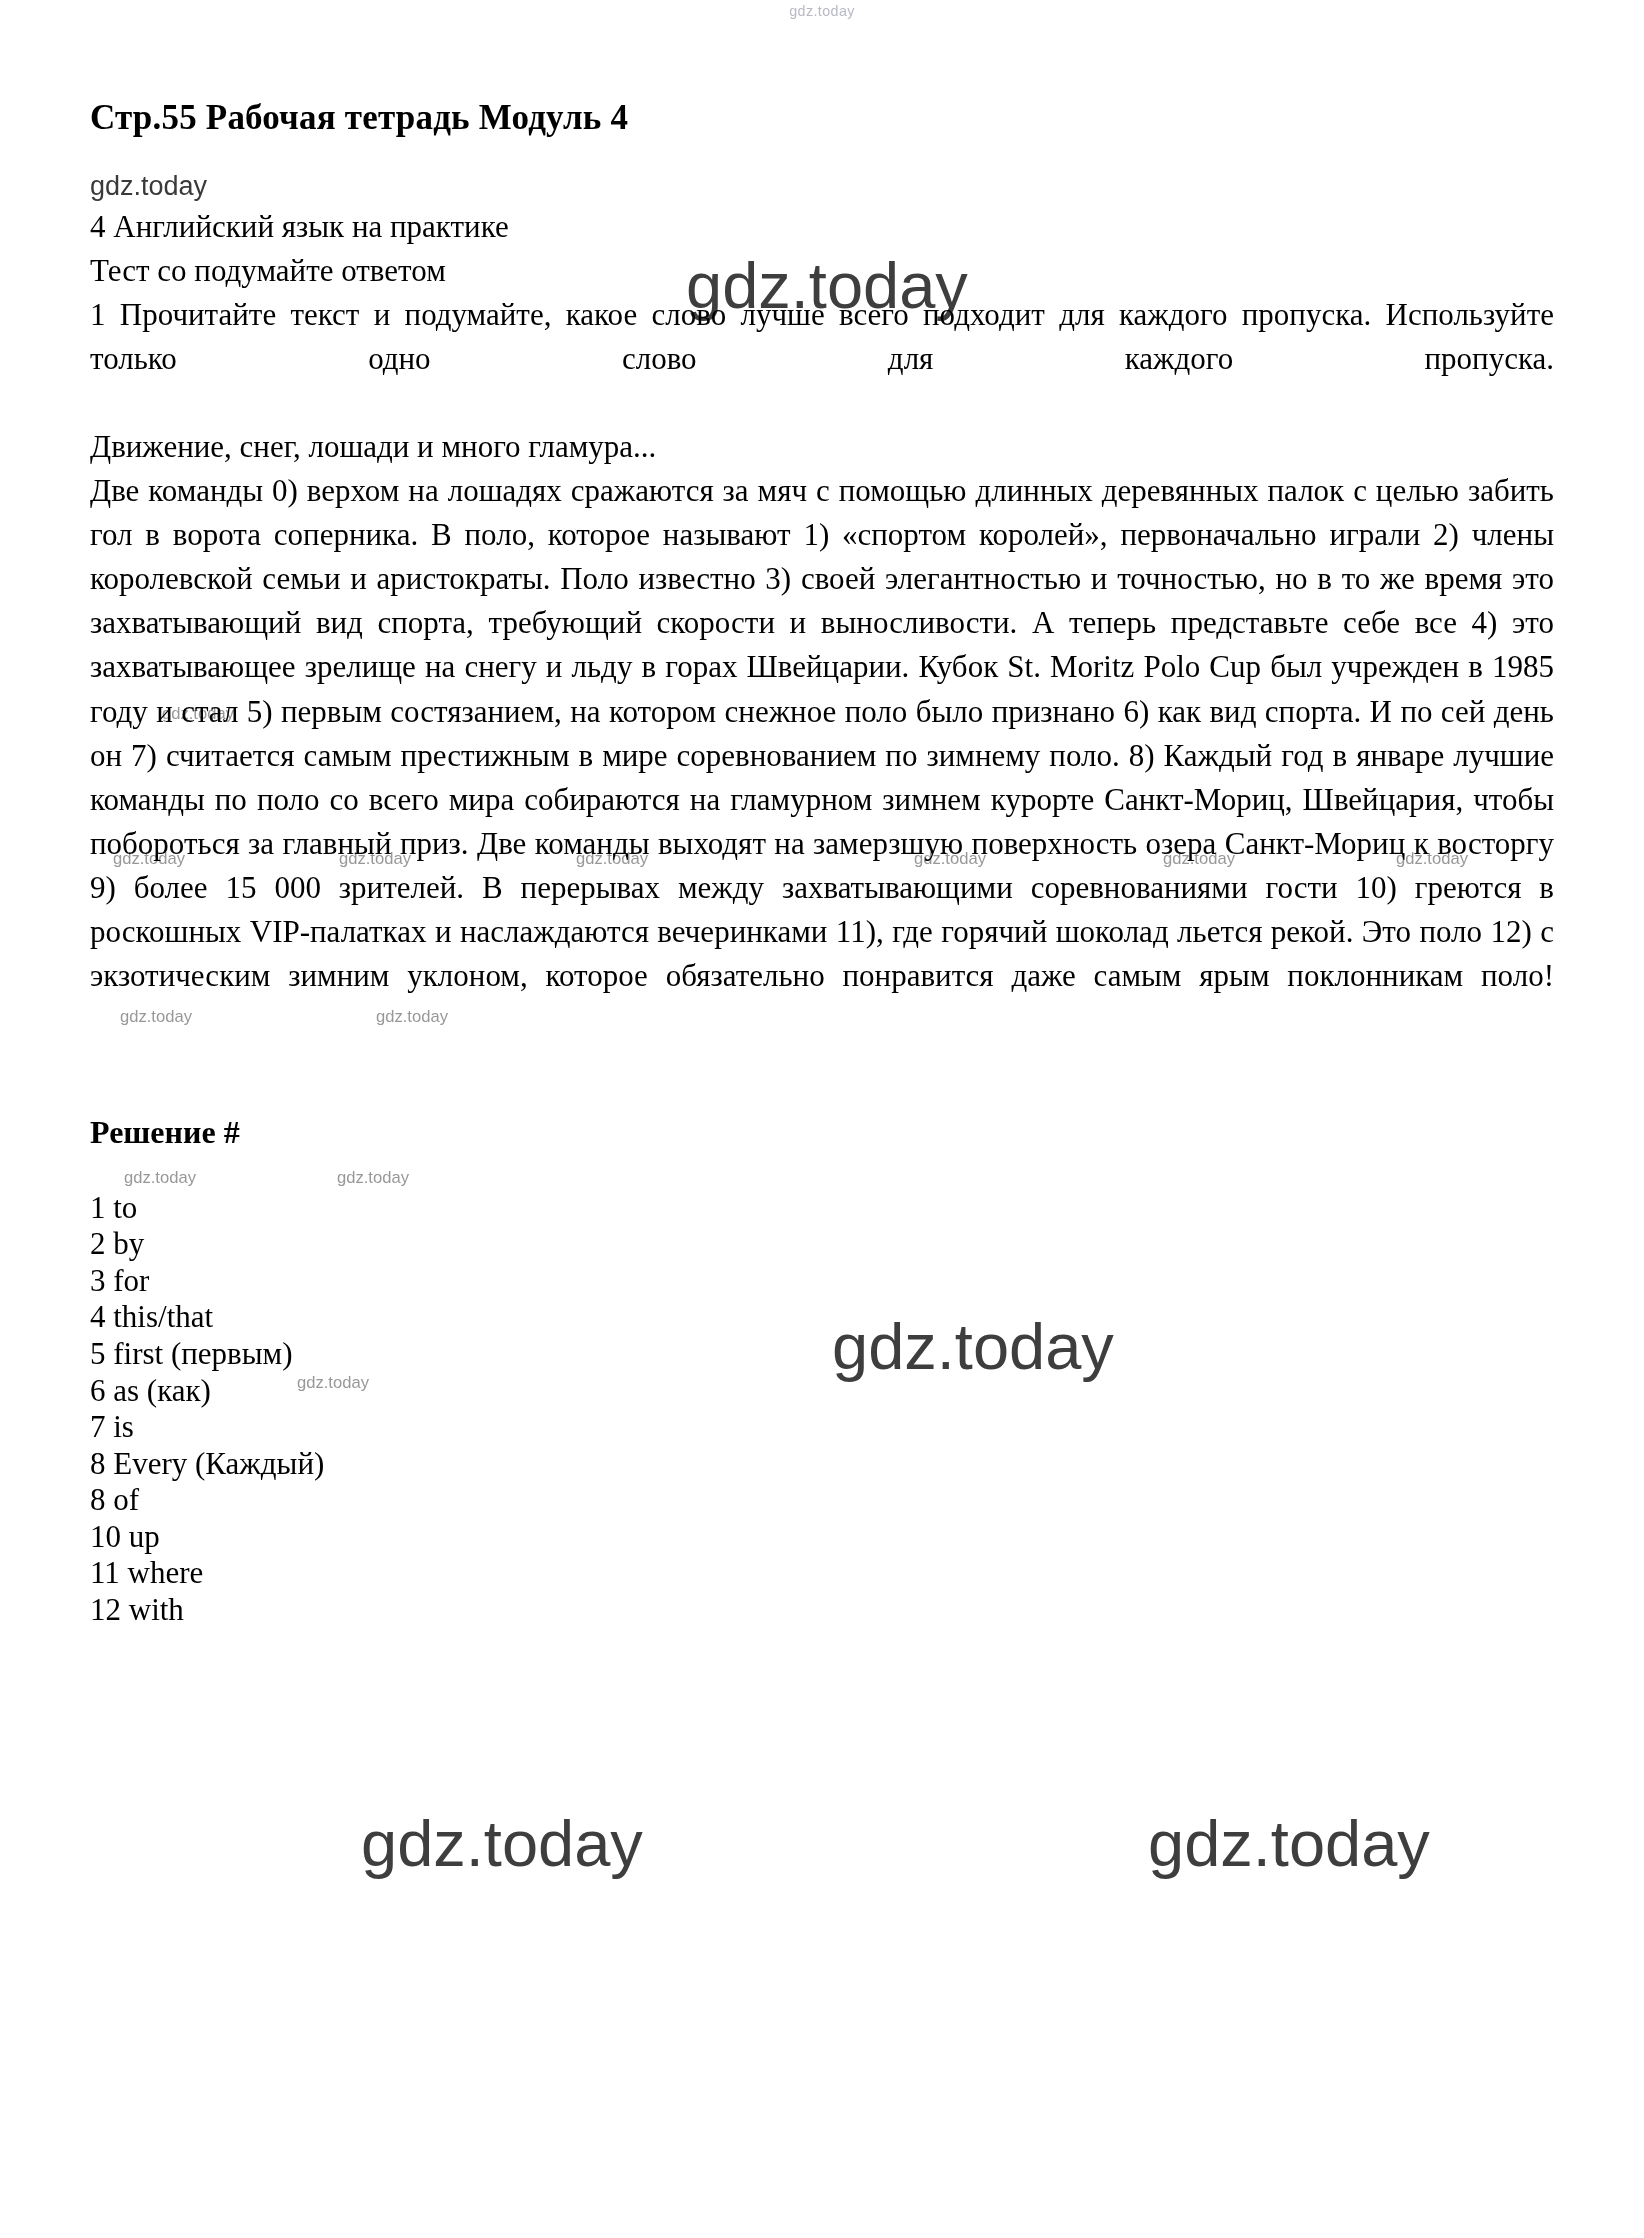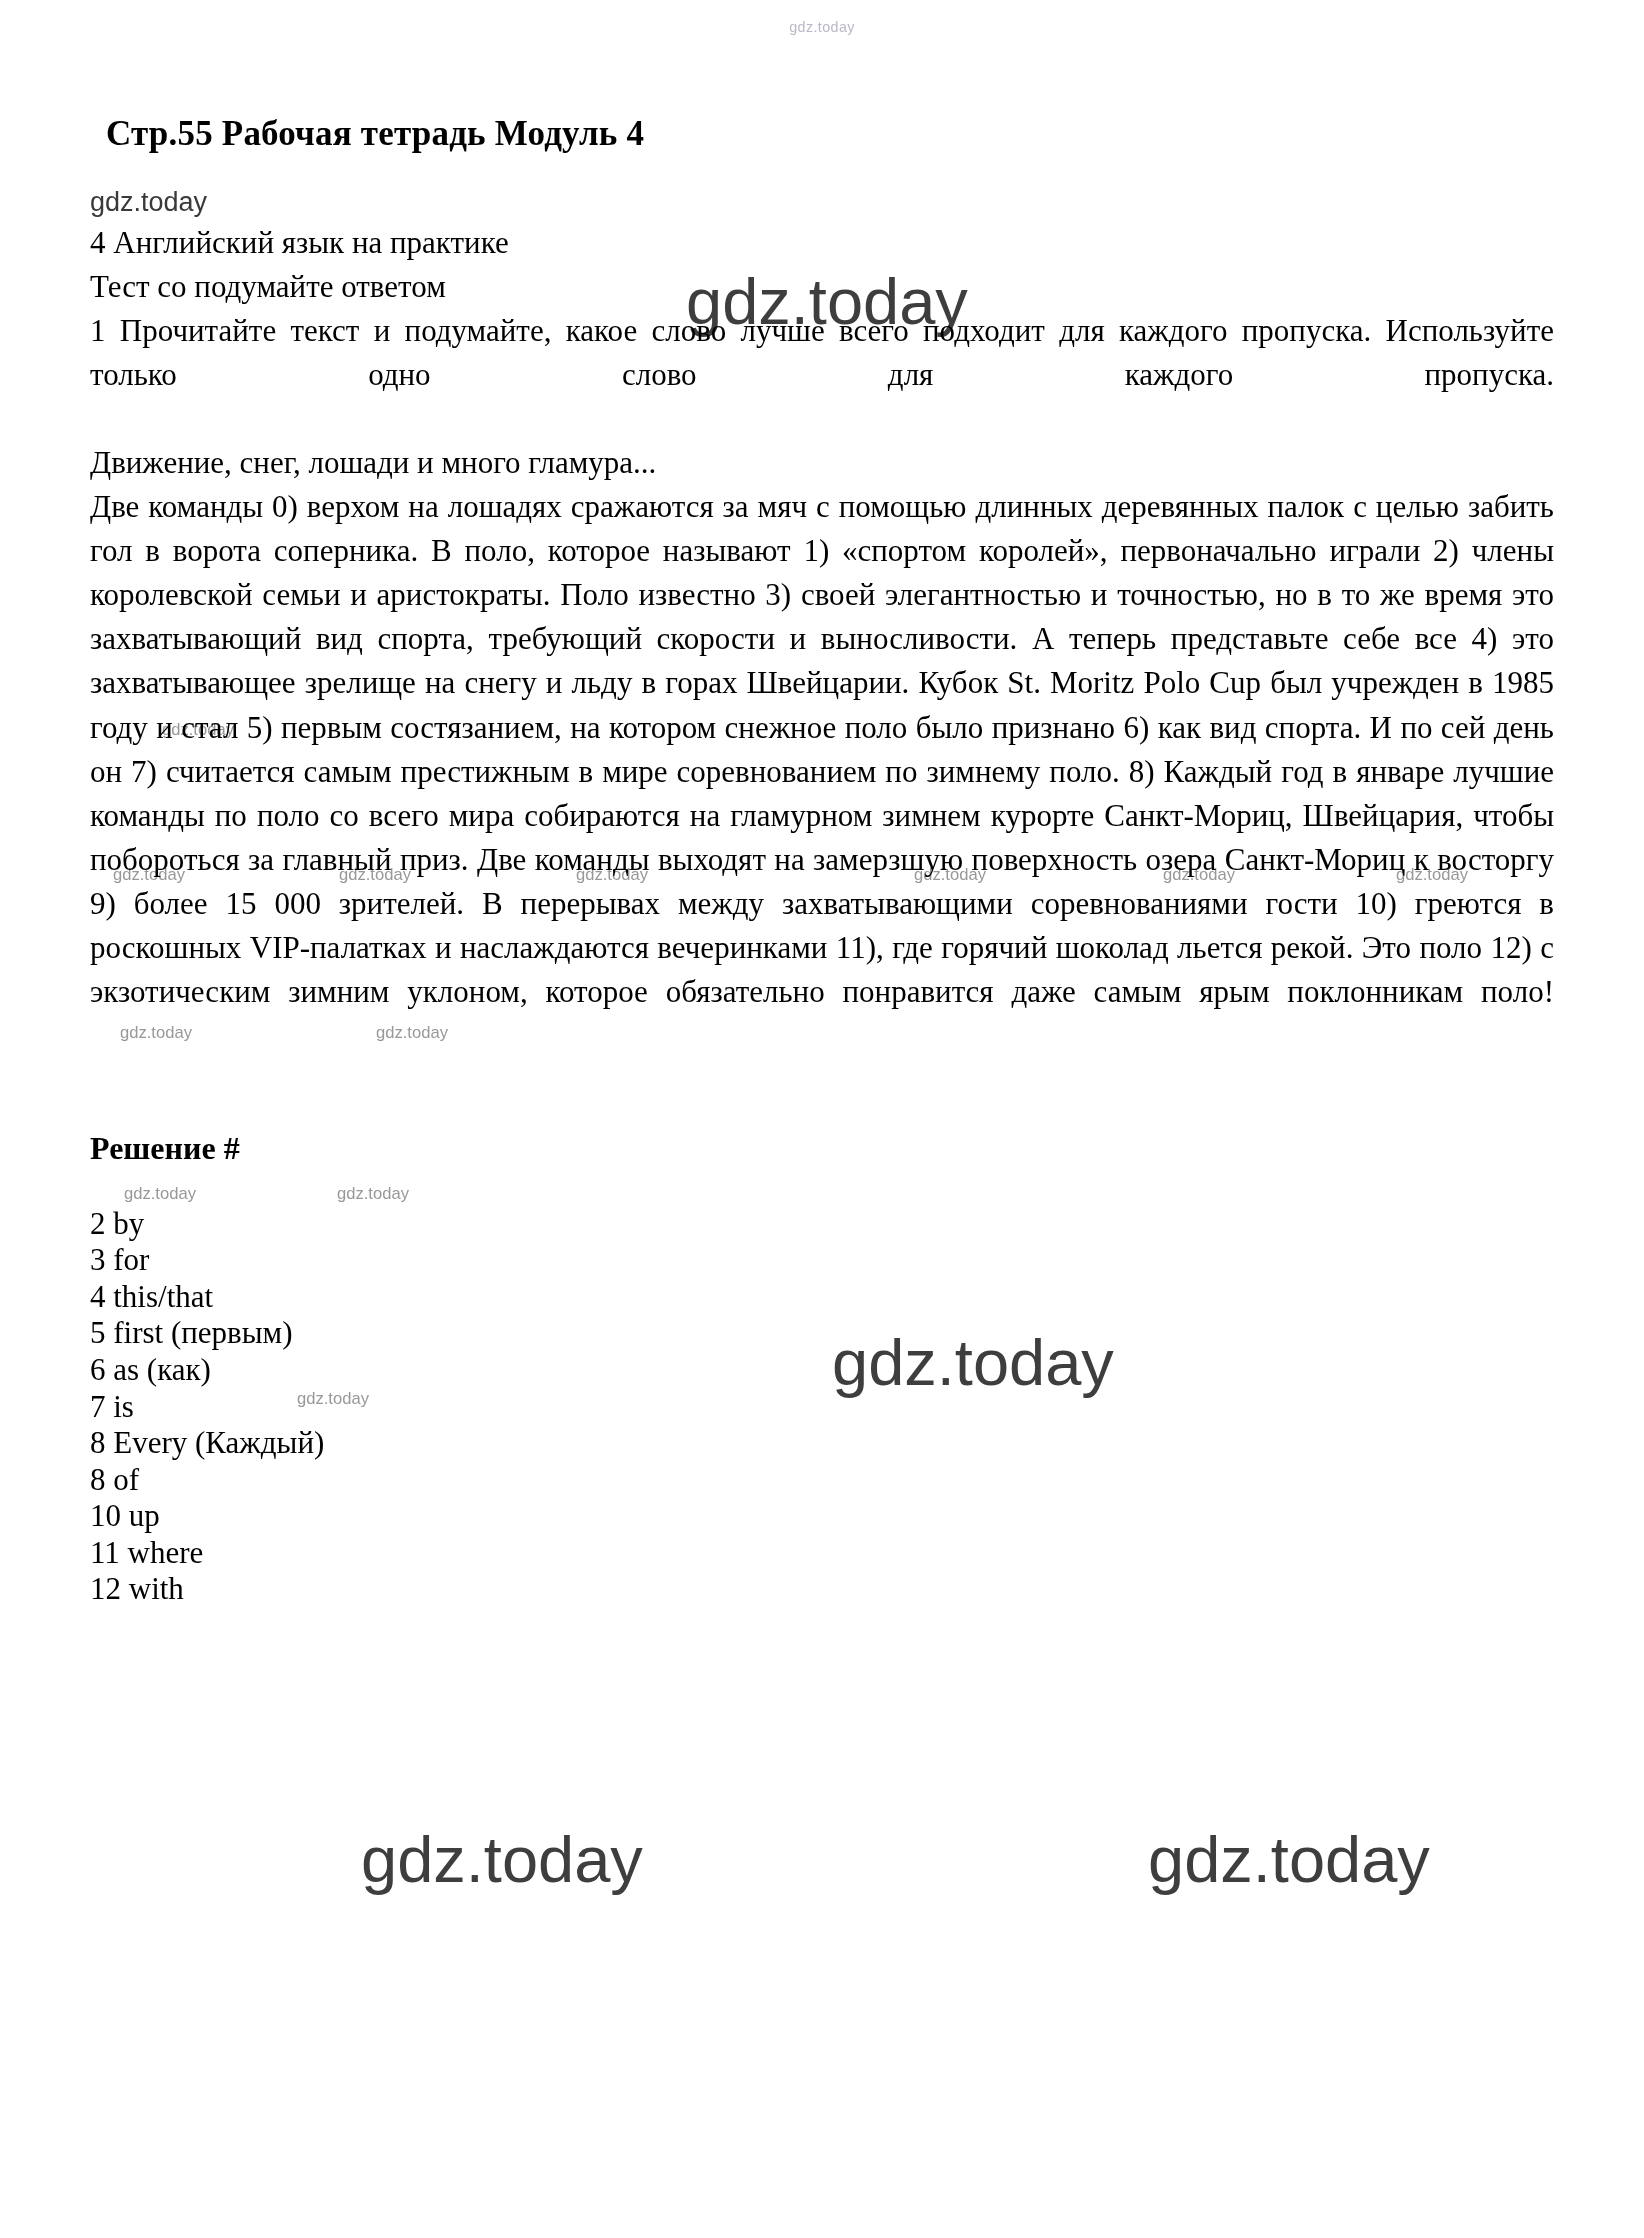--- a/index.html
+++ b/index.html
@@ -30,21 +30,21 @@
     left: 50%;
     transform: translateX(-50%);
     font-family: "Liberation Sans", sans-serif;
     font-size: 14.3px;
     color: #b9b9c6;
     letter-spacing: 0.4px;
     white-space: nowrap;
   }
 
   .title {
-    margin: 16px;
+    margin: 0;
     padding-top: 98px;
     font-size: 35px;
     font-weight: bold;
     font-family: "Liberation Serif", serif;
     letter-spacing: 0.2px;
   }
 
   .body-block {
     margin-top: 29px;
     font-size: 31px;
@@ -126,20 +126,21 @@
     <p class="line">4 Английский язык на практике</p>
     <p class="line">Тест со подумайте ответом</p>
     <p class="para-just">1 Прочитайте текст и подумайте, какое слово лучше всего подходит для каждого пропуска. Используйте только одно слово для каждого пропуска.</p>
     <p class="line">Движение, снег, лошади и много гламура...</p>
     <p class="para-just">Две команды 0) верхом на лошадях сражаются за мяч с помощью длинных деревянных палок с целью забить гол в ворота соперника. В поло, которое называют 1) «спортом королей», первоначально играли 2) члены королевской семьи и аристократы. Поло известно 3) своей элегантностью и точностью, но в то же время это захватывающий вид спорта, требующий скорости и выносливости. А теперь представьте себе все 4) это захватывающее зрелище на снегу и льду в горах Швейцарии. Кубок St. Moritz Polo Cup был учрежден в 1985 году и стал 5) первым состязанием, на котором снежное поло было признано 6) как вид спорта. И по сей день он 7) считается самым престижным в мире соревнованием по зимнему поло. 8) Каждый год в январе лучшие команды по поло со всего мира собираются на гламурном зимнем курорте Санкт-Мориц, Швейцария, чтобы побороться за главный приз. Две команды выходят на замерзшую поверхность озера Санкт-Мориц к восторгу 9) более 15 000 зрителей. В перерывах между захватывающими соревнованиями гости 10) греются в роскошных VIP-палатках и наслаждаются вечеринками 11), где горячий шоколад льется рекой. Это поло 12) с экзотическим зимним уклоном, которое обязательно понравится даже самым ярым поклонникам поло!</p>
   </div>
 
   <h2 class="solution-head">Решение #</h2>
 
   <div class="answers">
+    <p class="ans">1 to</p>
     <p class="ans">2 by</p>
     <p class="ans">3 for</p>
     <p class="ans">4 this/that</p>
     <p class="ans">5 first (первым)</p>
     <p class="ans">6 as (как)</p>
     <p class="ans">7 is</p>
     <p class="ans">8 Every (Каждый)</p>
     <p class="ans">8 of</p>
     <p class="ans">10 up</p>
     <p class="ans">11 where</p>

